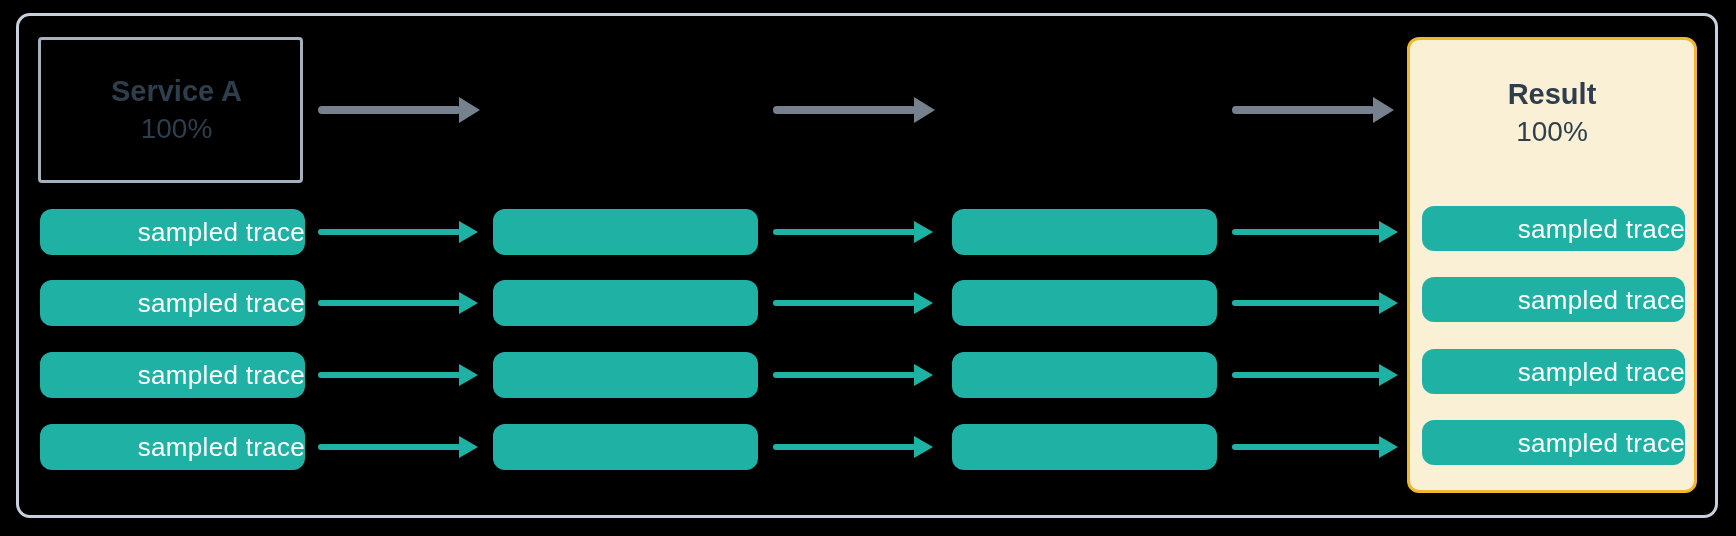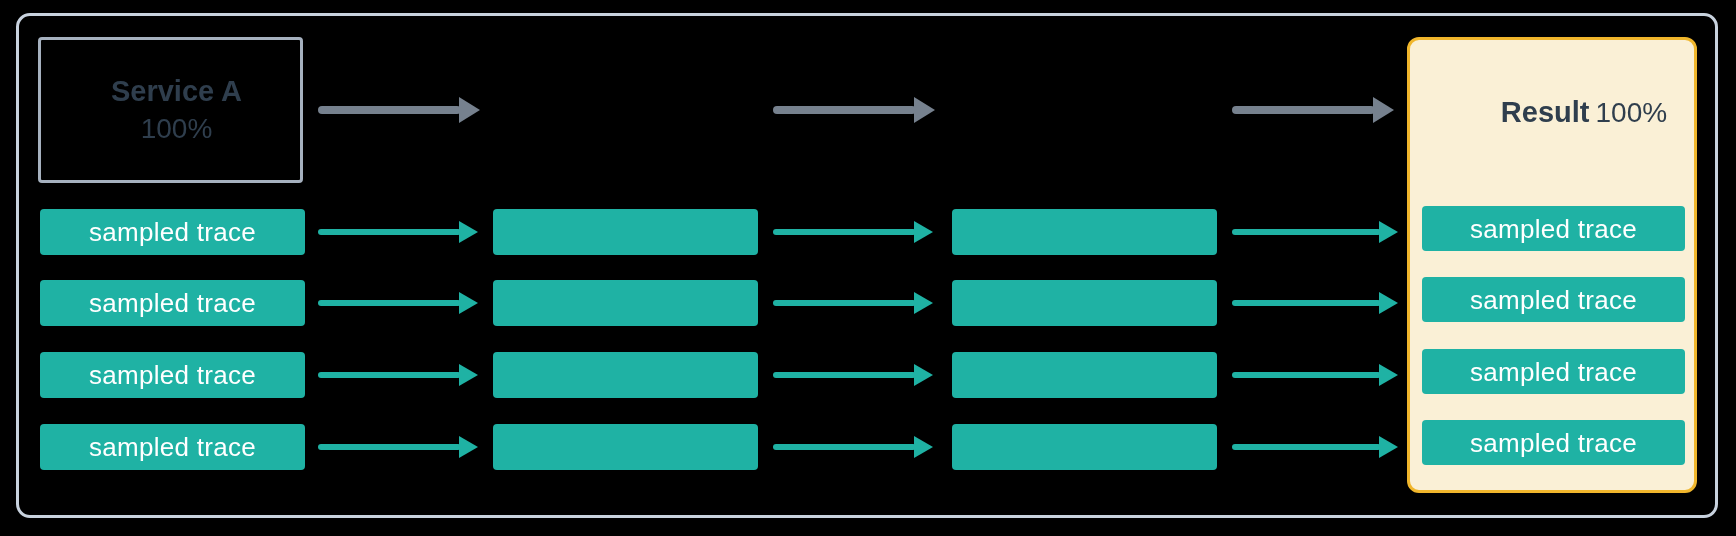--- a/index.html
+++ b/index.html
@@ -56,34 +56,33 @@
     background: var(--result-bg, #faf0d6);
     border: 3px solid var(--result-border, #f0b62c);
     border-radius: 12px;
     box-sizing: border-box;
   }
   .result-header {
     position: absolute;
     left: 0; top: 0;
     width: 100%; height: 146px;
     display: flex;
-    flex-direction: row;
+    flex-direction: column;
     align-items: center;
     justify-content: center;
     gap: 6px;
-    margin-left: 32px;
   }
   .trace-box {
     position: absolute;
     width: 265px; height: 46px;
     background: var(--teal, #1fb2a4);
-    border-radius: 4px;
-    display: flex;
-    align-items: center;
-    justify-content: center;
+    border-radius: 12px;
+    display: flex;
+    align-items: center;
+    justify-content: flex-end;
   }
   .result-node .trace-box {
     width: 263px; height: 45px;
     left: 12px;
   }
   .trace-label {
     font-size: 26px;
     font-weight: 500;
     letter-spacing: 0.3px;
     color: var(--text-light, #ffffff);

